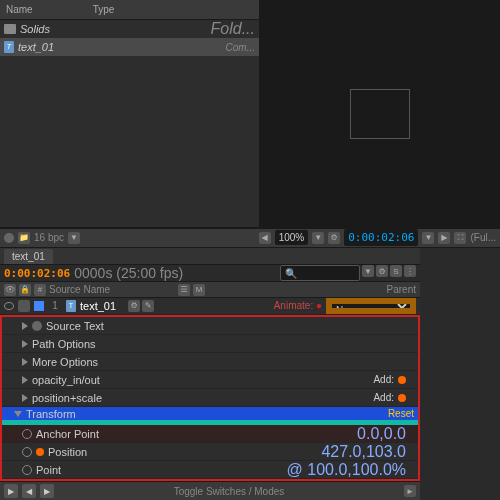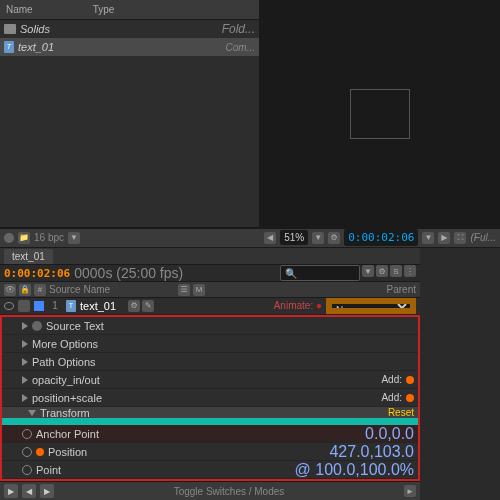--- a/index.html
+++ b/index.html
@@ -231,21 +231,21 @@
     .properties-panel {
       border: 2px solid #cc2222;
       background: #2d2d2d;
       margin: 0;
     }
 
     .prop-row {
       height: 18px;
       display: flex;
       align-items: center;
-      padding: 0 4px 0 20px;
+      padding: 0 12px 0 20px;
       gap: 4px;
       border-bottom: 1px solid #252525;
     }
 
     .prop-label {
       color: #cccccc;
       font-size: 11px;
     }
 
     .prop-value {
@@ -257,24 +257,24 @@
     .prop-add {
       margin-left: auto;
       color: #cccccc;
       font-size: 10px;
     }
 
     .transform-header {
       height: 18px;
       display: flex;
       align-items: center;
-      padding: 0 4px 0 26px;
-      gap: 4px;
-      background: #404040;
-      border-bottom: 7px solid #14b8a6;
+      padding: 0 4px 0 12px;
+      gap: 4px;
+      background: #1d4ed8;
+      border-bottom: 5px solid #14b8a6;
     }
 
     .transform-label {
       color: #cccccc;
       font-size: 11px;
     }
 
     .reset-btn {
       margin-left: auto;
       color: #ffcc00;
@@ -483,21 +483,21 @@
   <div class="top-panel">
     <div class="left-panel">
       <div class="panel-header">
         <span class="panel-header-col">Name</span>
         <span class="panel-header-col">Type</span>
       </div>
       <div class="file-list">
         <div class="file-item">
           <span class="folder-icon"></span>
           <span>Solids</span>
-          <span style="margin-left:auto;color:#888;font-size:12px;">Fold...</span>
+          <span style="margin-left:auto;color:#888;font-size:16px;">Fold...</span>
         </div>
         <div class="file-item selected">
           <span class="text-icon">T</span>
           <span>text_01</span>
           <span style="margin-left:auto;color:#888;font-size:10px;">Com...</span>
         </div>
       </div>
     </div>
     <div class="right-panel">
       <div class="preview-area">
@@ -507,28 +507,28 @@
   </div>
 
   <div class="transport-bar">
     <div class="icon-circle"></div>
     <div class="small-icon">📁</div>
     <span class="bpc-label">16 bpc</span>
     <div class="small-icon">▼</div>
 
     <div style="margin-left:auto;display:flex;gap:4px;align-items:center;">
       <div class="small-icon">◀</div>
-      <span class="zoom-display">51%</span>
+      <span class="zoom-display">100%</span>
       <div class="small-icon">▼</div>
       <div class="small-icon">⚙</div>
       <span class="timecode">0:00:02:06</span>
       <div class="small-icon">▼</div>
       <div class="small-icon">▶</div>
       <div class="small-icon">⛶</div>
-      <span style="color:#888;font-size:10px;font-style:italic;">(Ful...</span>
+      <span style="color:#888;font-size:10px;">(Ful...</span>
     </div>
   </div>
 
   <div class="middle-section">
     <div class="timeline-content">
       <div class="timeline-left">
 
         <div class="timeline-header">
           <div class="comp-tab">
             <span>text_01</span>
@@ -584,26 +584,26 @@
         <div class="properties-panel">
 
           <div class="prop-row">
             <span class="triangle-right"></span>
             <span class="icon-circle"></span>
             <span class="prop-label">Source Text</span>
           </div>
 
           <div class="prop-row">
             <span class="triangle-right"></span>
-            <span class="prop-label">More Options</span>
+            <span class="prop-label">Path Options</span>
           </div>
 
           <div class="prop-row">
             <span class="triangle-right"></span>
-            <span class="prop-label">Path Options</span>
+            <span class="prop-label">More Options</span>
           </div>
 
           <div class="prop-row">
             <span class="triangle-right"></span>
             <span class="prop-label">opacity_in/out</span>
             <span class="prop-add">Add:</span>
             <span class="orange-dot"></span>
           </div>
 
           <div class="prop-row">

